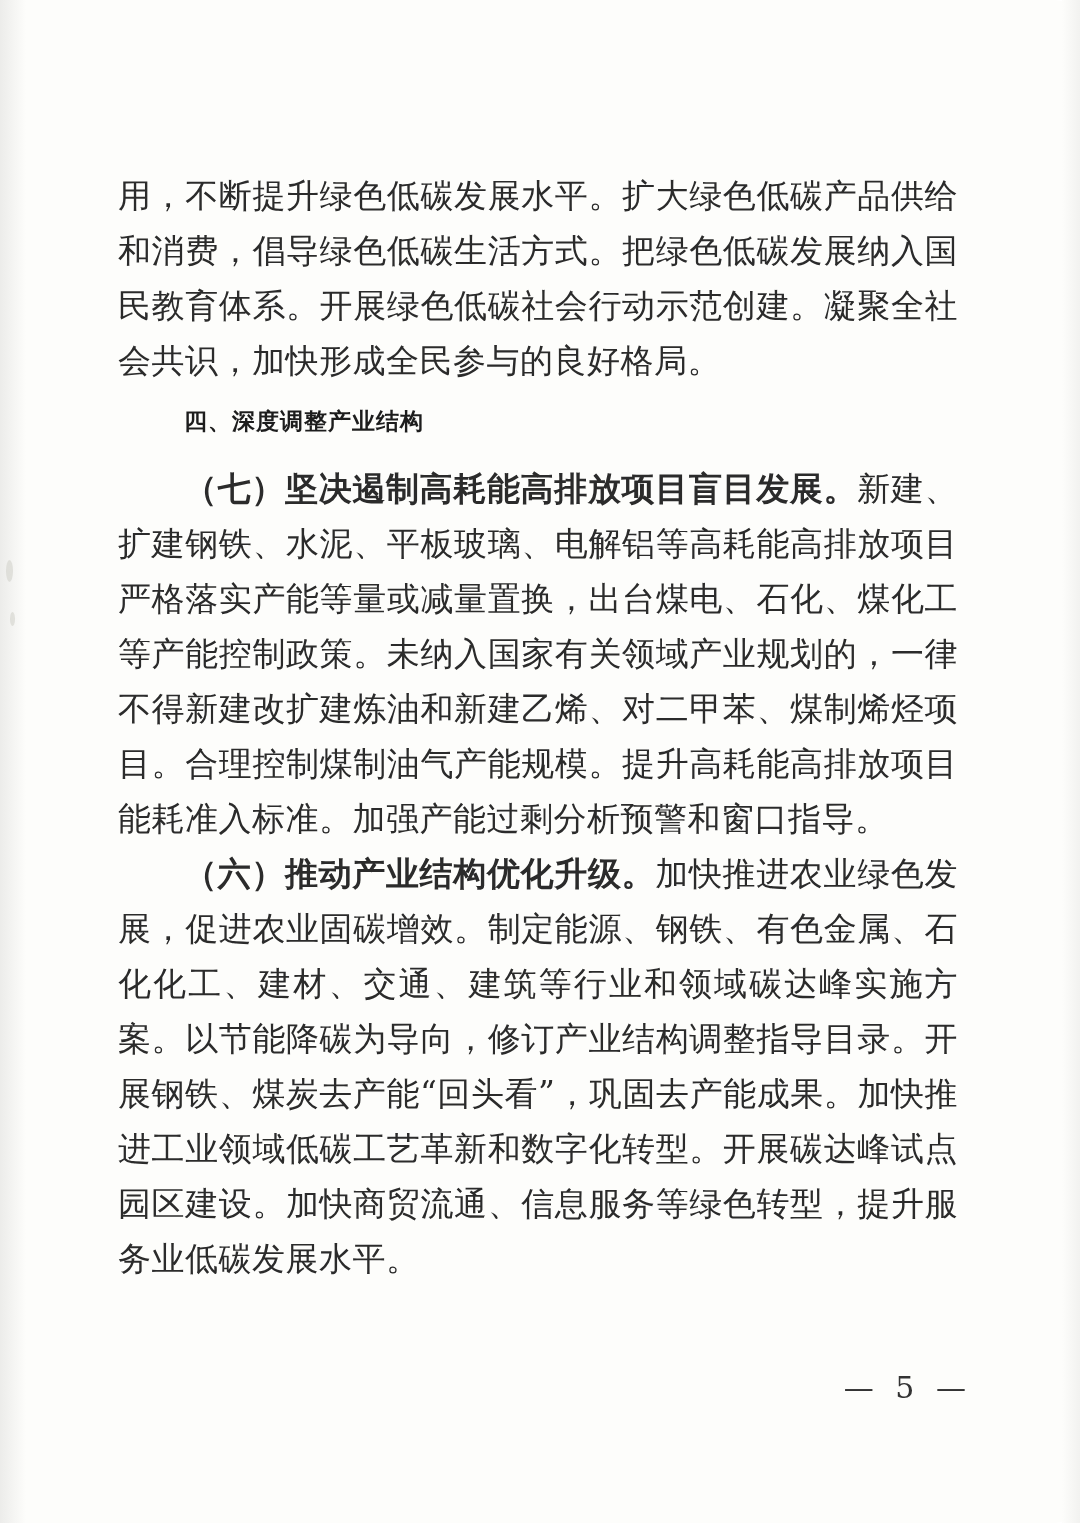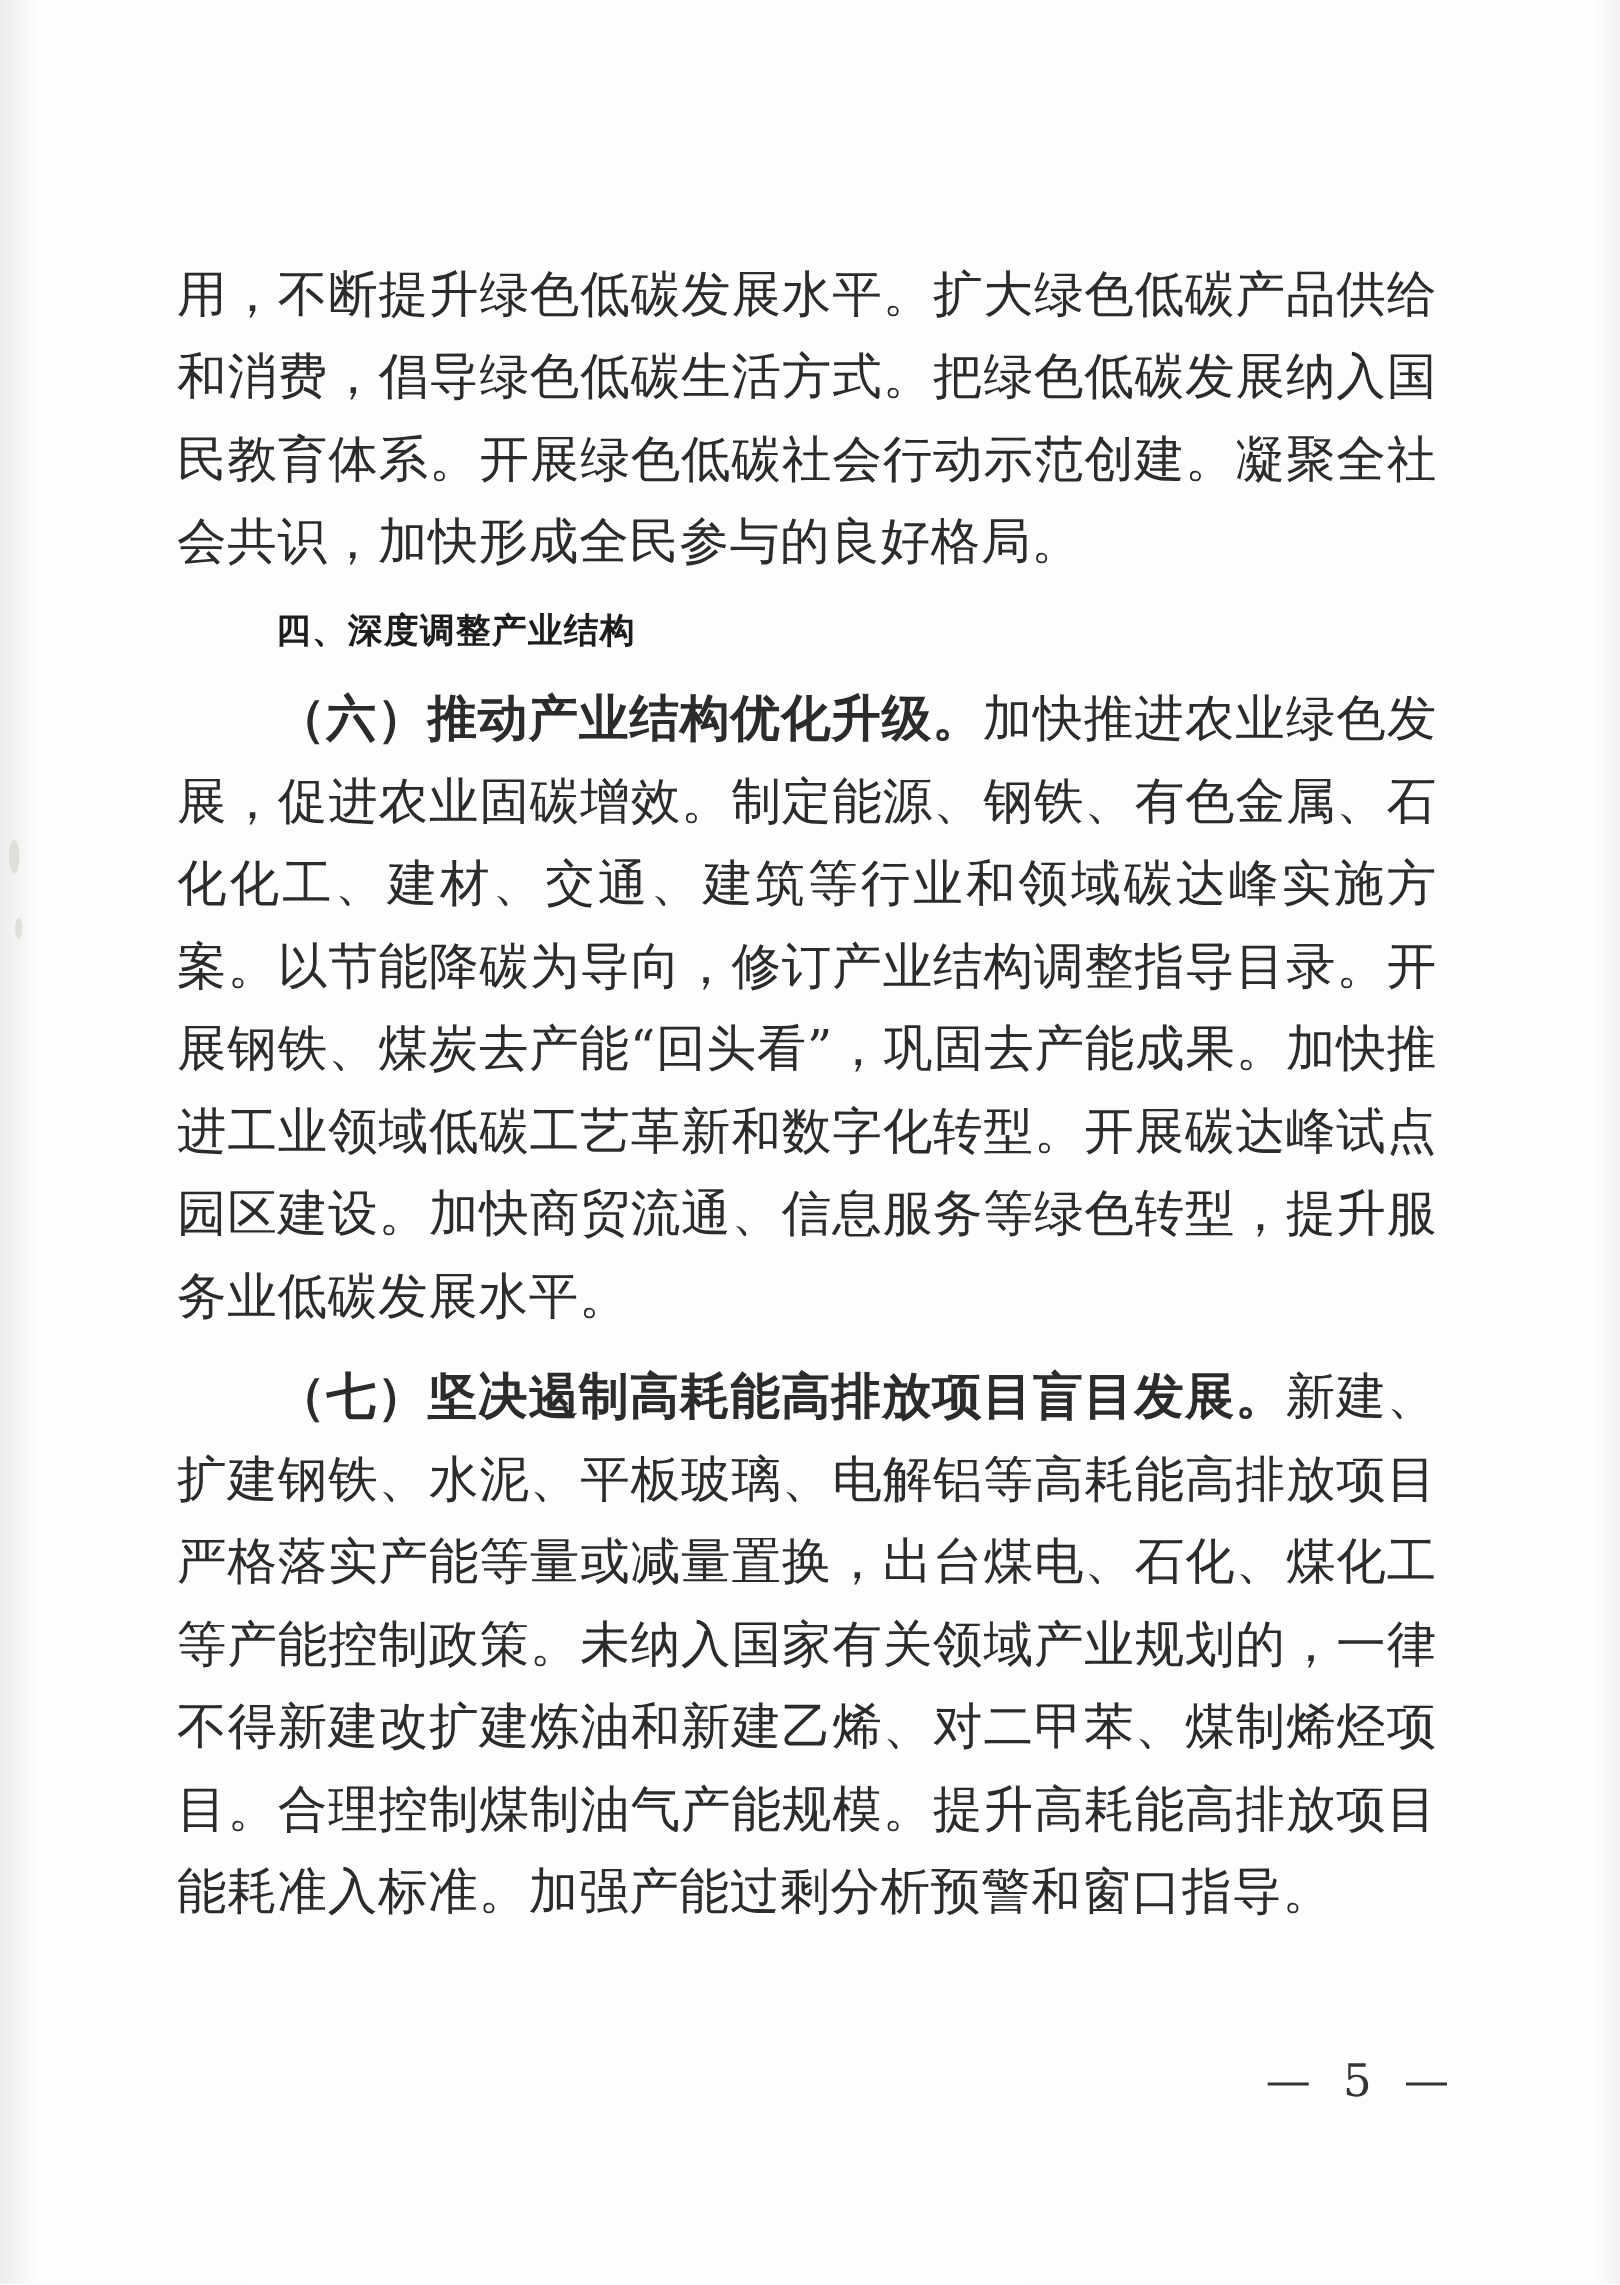--- a/index.html
+++ b/index.html
@@ -100,22 +100,22 @@
 
   <span class="speck" style="left:6px; top:560px; width:7px; height:22px;"></span>
   <span class="speck" style="left:10px; top:612px; width:5px; height:14px;"></span>
 
   <div class="content">
 
     <p class="para">用，不断提升绿色低碳发展水平。扩大绿色低碳产品供给和消费，倡导绿色低碳生活方式。把绿色低碳发展纳入国民教育体系。开展绿色低碳社会行动示范创建。凝聚全社会共识，加快形成全民参与的良好格局。</p>
 
     <h2 class="section-heading">四、深度调整产业结构</h2>
 
+    <p class="para indent gap"><span class="lead">（七）坚决遏制高耗能高排放项目盲目发展。</span><span>新建、扩建钢铁、水泥、平板玻璃、电解铝等高耗能高排放项目严格落实产能等量或减量置换，出台煤电、石化、煤化工等产能控制政策。未纳入国家有关领域产业规划的，一律不得新建改扩建炼油和新建乙烯、对二甲苯、煤制烯烃项目。合理控制煤制油气产能规模。提升高耗能高排放项目能耗准入标准。加强产能过剩分析预警和窗口指导。</span></p>
+
     <p class="para indent"><span class="lead">（六）推动产业结构优化升级。</span><span>加快推进农业绿色发展，促进农业固碳增效。制定能源、钢铁、有色金属、石化化工、建材、交通、建筑等行业和领域碳达峰实施方案。以节能降碳为导向，修订产业结构调整指导目录。开展钢铁、煤炭去产能“回头看”，巩固去产能成果。加快推进工业领域低碳工艺革新和数字化转型。开展碳达峰试点园区建设。加快商贸流通、信息服务等绿色转型，提升服务业低碳发展水平。</span></p>
-
-    <p class="para indent gap"><span class="lead">（七）坚决遏制高耗能高排放项目盲目发展。</span><span>新建、扩建钢铁、水泥、平板玻璃、电解铝等高耗能高排放项目严格落实产能等量或减量置换，出台煤电、石化、煤化工等产能控制政策。未纳入国家有关领域产业规划的，一律不得新建改扩建炼油和新建乙烯、对二甲苯、煤制烯烃项目。合理控制煤制油气产能规模。提升高耗能高排放项目能耗准入标准。加强产能过剩分析预警和窗口指导。</span></p>
 
 
   </div>
 
   <div class="page-number">— 5 —</div>
 
 </div>
 
 </body></html>

